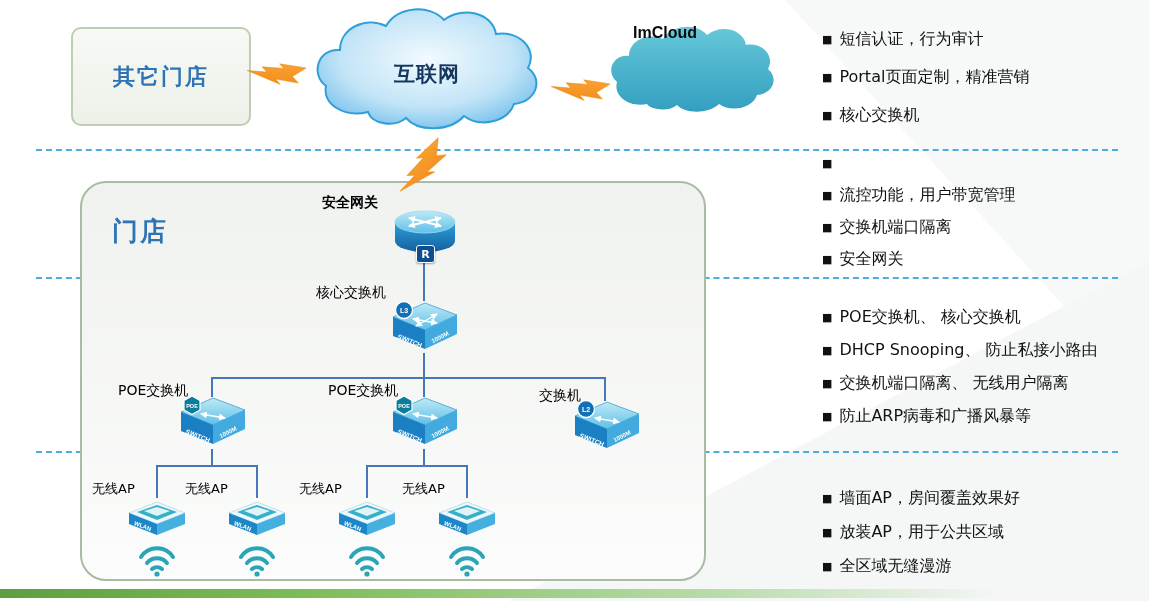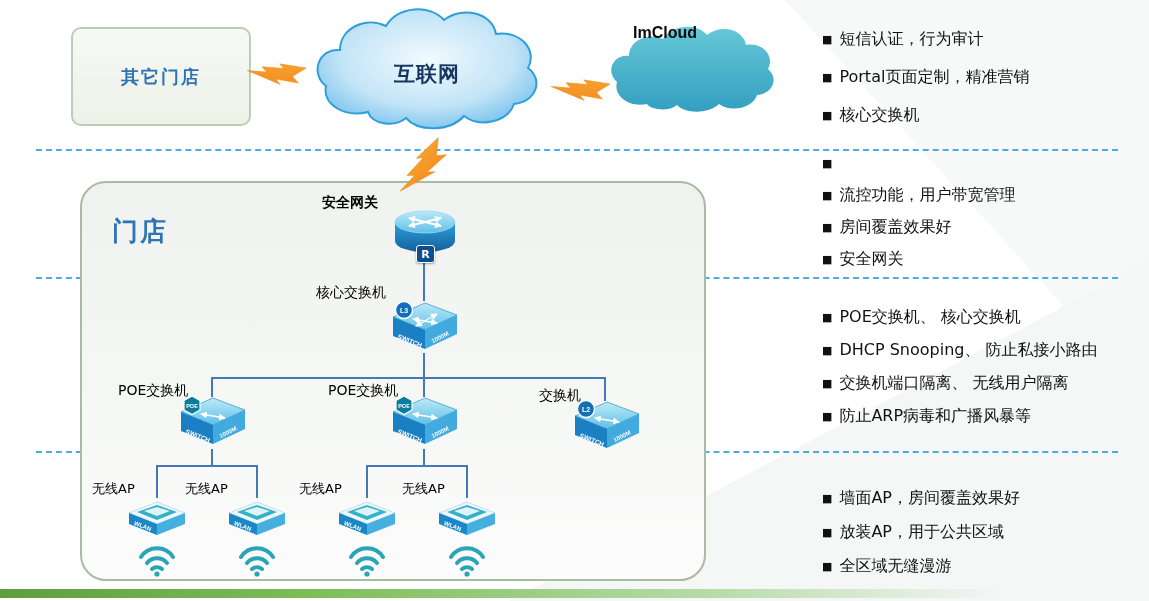--- a/index.html
+++ b/index.html
@@ -15,21 +15,21 @@
   
   .greenbar{position:absolute;z-index:2;left:0;bottom:3px;height:9px;width:1030px;
             background:linear-gradient(90deg,#5f9e3e,#7dbd58 30%,#b9dcab 70%,rgba(255,255,255,0) 97%);}
   
   .store-box{position:absolute;z-index:2;left:80px;top:181px;width:622px;height:396px;border:2px solid #a9bba2;
              border-radius:26px;background:linear-gradient(180deg,#f0f2ef,#fbfcfb);}
   .other-box{position:absolute;z-index:2;left:71px;top:27px;width:176px;height:95px;border:2px solid #bccfb3;
              border-radius:10px;background:linear-gradient(180deg,#f7f9f5,#edf1e8);
              display:flex;align-items:center;justify-content:center;}
   .blue-title{color:#2e74b5;font-weight:bold;letter-spacing:2px;}
-  .other-box .blue-title{font-size:18px;}
+  .other-box .blue-title{font-size:22px;}
   .store-title{position:absolute;z-index:3;left:112px;top:214px;font-size:26px;}
   
   .cloud{position:absolute;z-index:3;}
   .cloud-inet{left:306px;top:0;width:242px;height:148px;}
   .cloud-label{position:absolute;width:100%;text-align:center;top:60px;font-size:21px;font-weight:bold;
                color:#15365f;letter-spacing:1px;}
   .cloud-im{left:603px;top:20px;width:178px;height:102px;}
   .im-label{position:absolute;left:30px;top:4px;font-family:Liberation Sans, sans-serif;
             font-weight:bold;font-size:16px;color:#0a0a0a;}
   
@@ -321,21 +321,21 @@
   <div class="fg fg2">
     <div class="feat">
       <span class="bullet">■</span>
     </div>
     <div class="feat">
       <span class="bullet">■</span>
       <span>流控功能，用户带宽管理</span>
     </div>
     <div class="feat">
       <span class="bullet">■</span>
-      <span>房间覆盖效果好</span>
+      <span>交换机端口隔离</span>
     </div>
     <div class="feat">
       <span class="bullet">■</span>
       <span>安全网关</span>
     </div>
   </div>
 
   <div class="fg fg3">
     <div class="feat">
       <span class="bullet">■</span>

